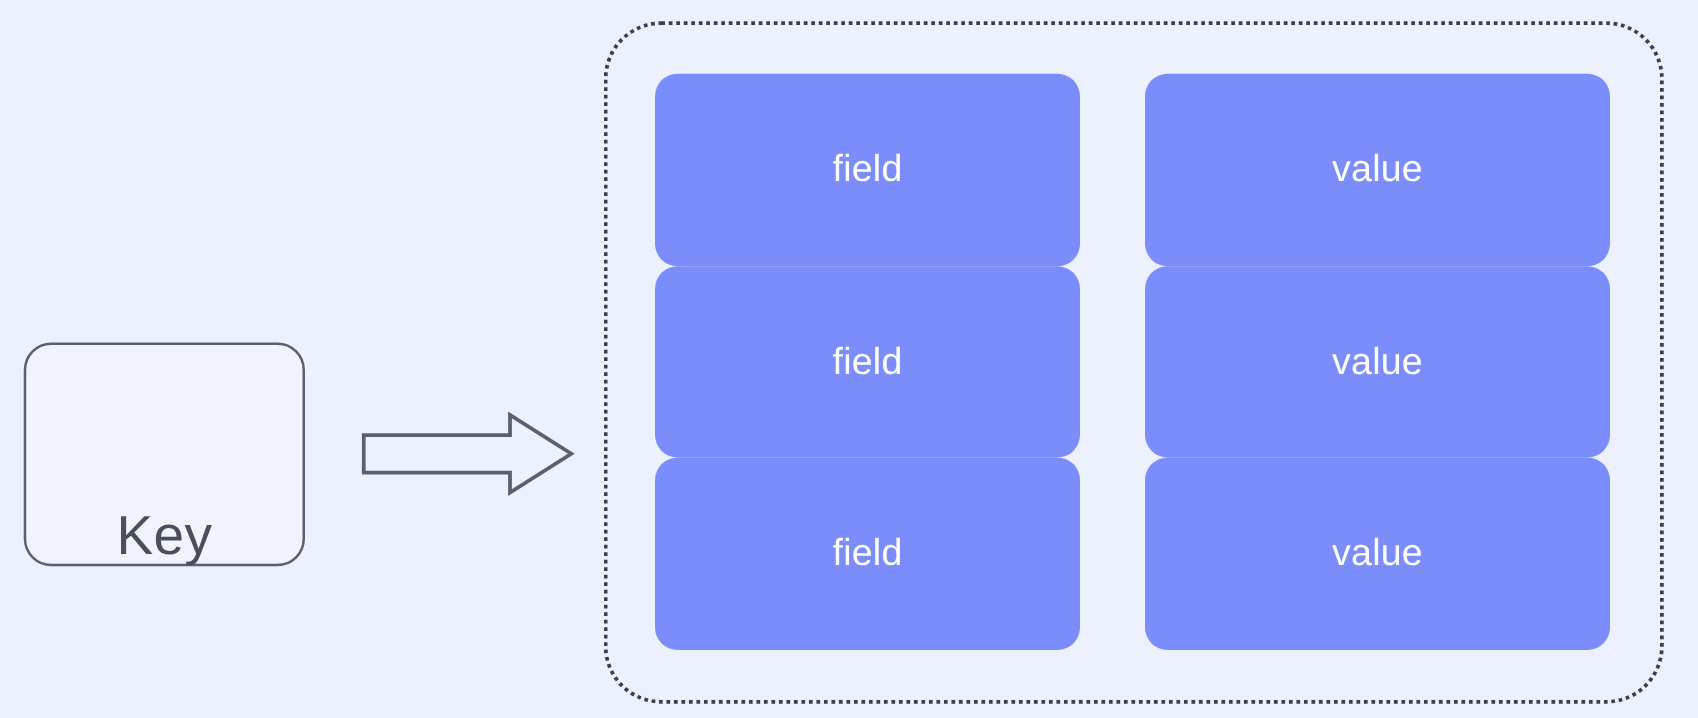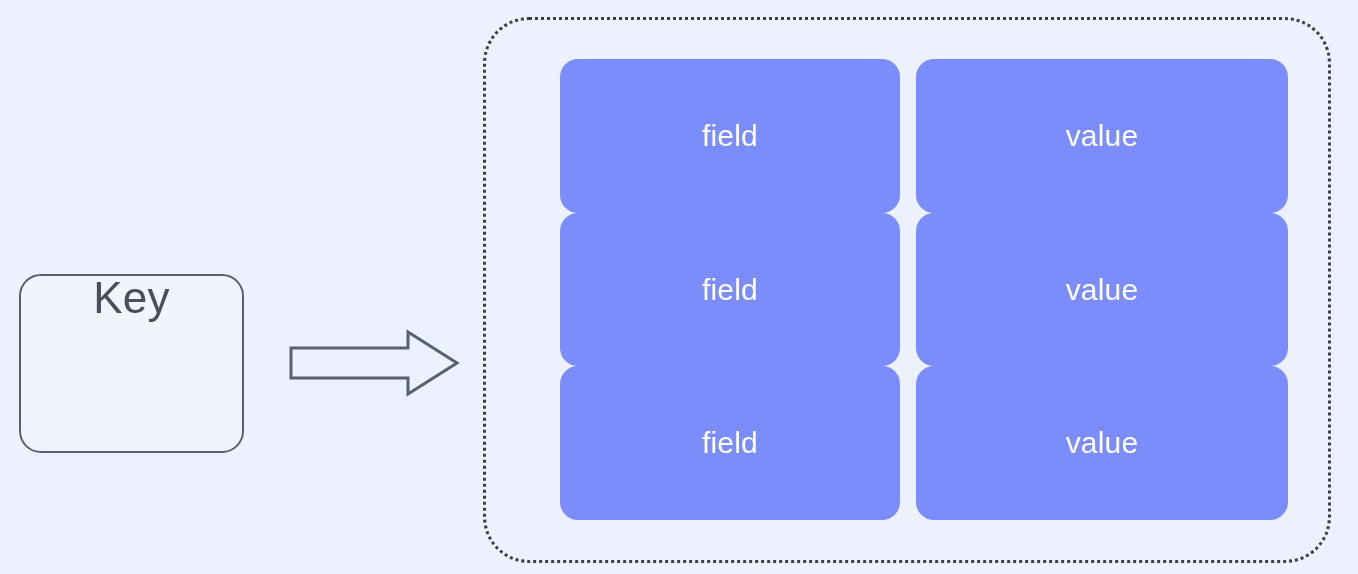--- a/index.html
+++ b/index.html
@@ -25,21 +25,21 @@
     position: absolute;
     left: 19px;
     top: 274px;
     width: 225px;
     height: 179px;
     box-sizing: border-box;
     border: 2px solid #596070;
     border-radius: 22px;
     background: #f1f4fd;
     display: flex;
-    align-items: flex-start;
+    align-items: flex-end;
     justify-content: center;
   }
   .key-node .key-label {
     font-size: 44px;
     color: #4a4f5c;
     letter-spacing: 0.3px;
     line-height: 1;
   }
 
   
@@ -71,21 +71,21 @@
     top: 59px;
     width: 764px;
     height: 461px;
     display: flex;
     flex-direction: column;
     justify-content: space-between;
   }
   .pair-row {
     display: flex;
     flex-direction: row;
-    justify-content: flex-end;
+    justify-content: space-between;
     height: 180px;
   }
   .cell {
     box-sizing: border-box;
     border-radius: 18px;
     background: #7b8cfb;
     display: flex;
     align-items: center;
     justify-content: center;
     color: #ffffff;

